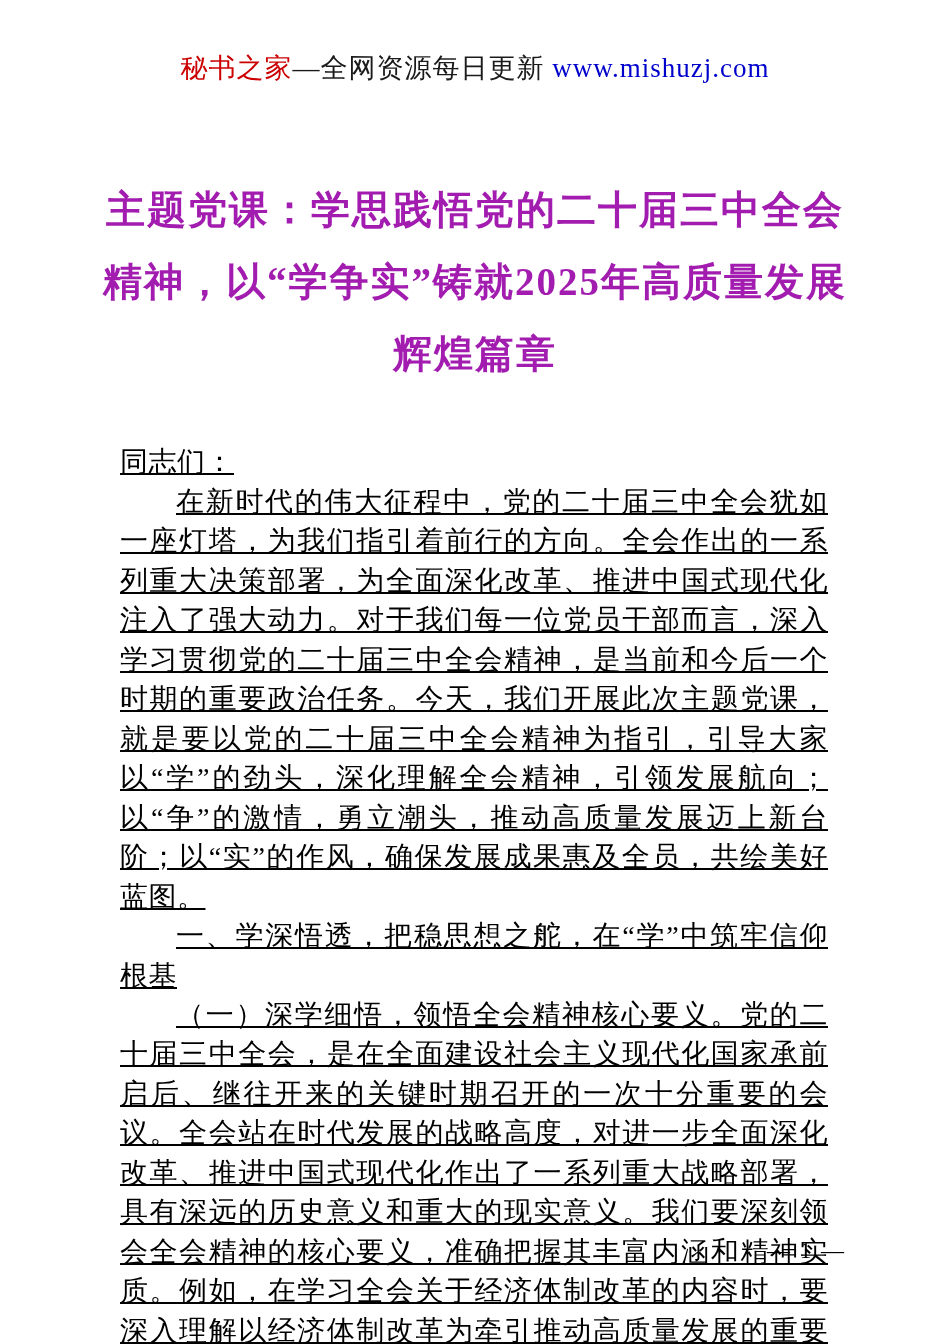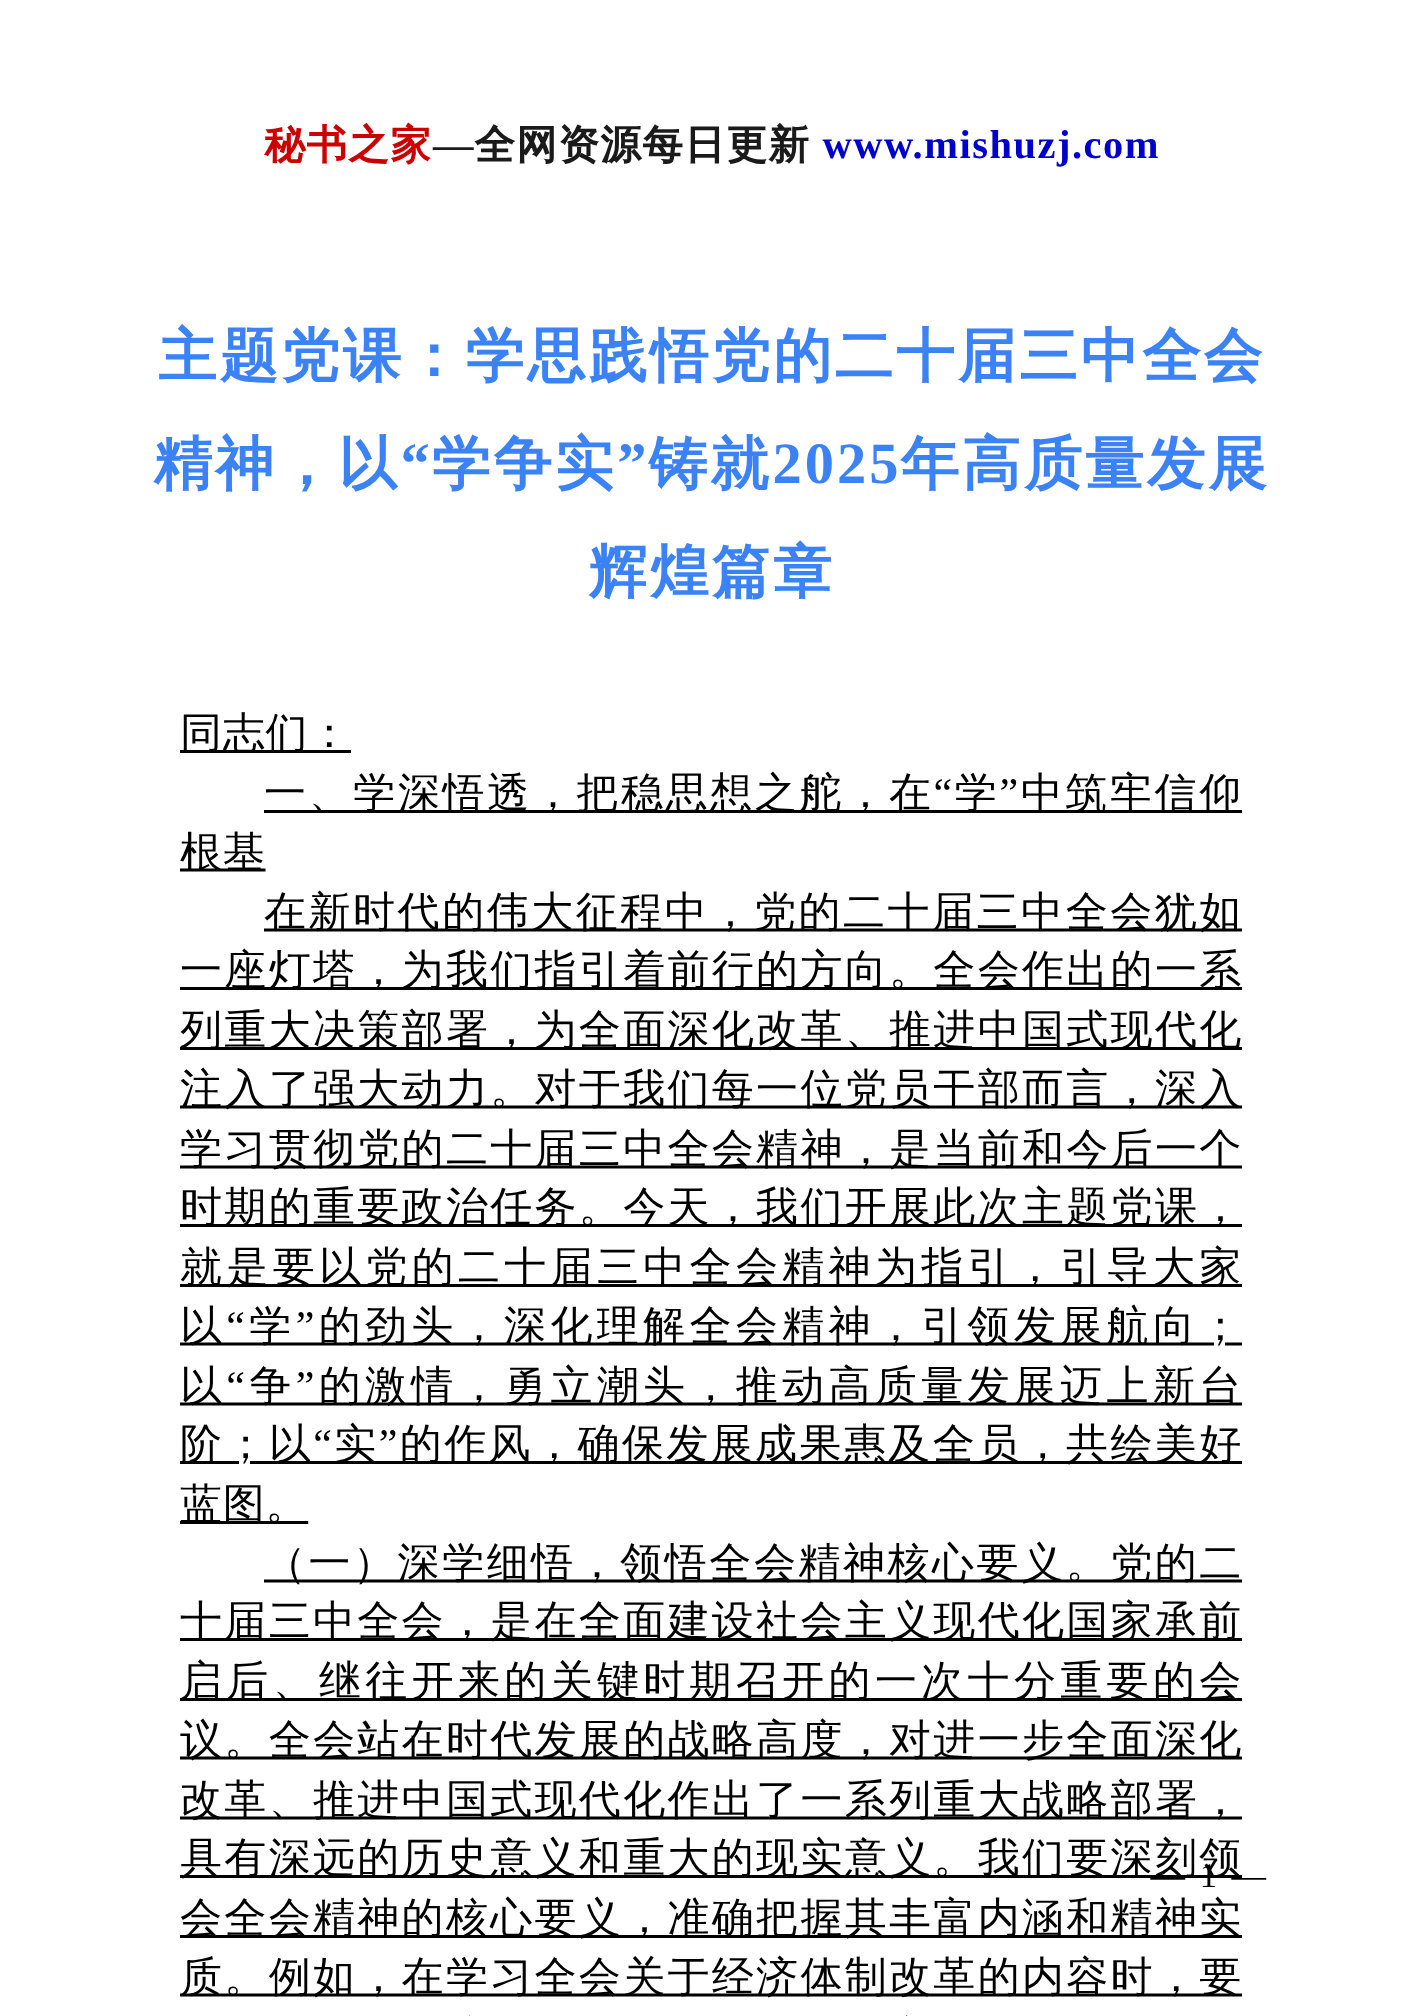--- a/index.html
+++ b/index.html
@@ -11,38 +11,38 @@
     position: relative;
     width: 950px;
     height: 1344px;
     margin: 0 auto;
     background: #ffffff;
     overflow: hidden;
     font-family: "Liberation Serif", "DejaVu Serif", serif;
     color: #000000;
   }
   .doc-header {
-    padding-top: 78px;
+    padding-top: 50px;
     text-align: center;
     font-size: 27px;
-    font-weight: bold;
+    font-weight: normal;
     letter-spacing: 1px;
     white-space: nowrap;
   }
   .doc-header .brand   { color: #cc0000; }
   .doc-header .tagline { color: #1a1a1a; }
   .doc-header .url     { color: #0000cc; cursor: pointer; }
   .doc-title {
     margin: 88px 90px 0 90px;
     text-align: center;
     font-size: 39px;
     font-weight: bold;
     line-height: 1.85;
     letter-spacing: 2px;
-    color: #3b82f6;
+    color: #a21caf;
   }
   .doc-body {
     margin: 52px 122px 0 120px;
     font-size: 28px;
     line-height: 1.41;
     text-align: justify;
     letter-spacing: 0.5px;
   }
   .doc-body p {
     margin: 0;
@@ -67,20 +67,20 @@
 <div class="page">
 
   <div class="doc-header">
     <span class="brand">秘书之家</span><span class="tagline">—全网资源每日更新 </span><span class="url">www.mishuzj.com</span>
   </div>
 
   <h1 class="doc-title">主题党课：学思践悟党的二十届三中全会精神，以“学争实”铸就2025年高质量发展辉煌篇章</h1>
 
   <div class="doc-body">
     <p>同志们：</p>
+    <p class="indent">在新时代的伟大征程中，党的二十届三中全会犹如一座灯塔，为我们指引着前行的方向。全会作出的一系列重大决策部署，为全面深化改革、推进中国式现代化注入了强大动力。对于我们每一位党员干部而言，深入学习贯彻党的二十届三中全会精神，是当前和今后一个时期的重要政治任务。今天，我们开展此次主题党课，就是要以党的二十届三中全会精神为指引，引导大家以“学”的劲头，深化理解全会精神，引领发展航向；以“争”的激情，勇立潮头，推动高质量发展迈上新台阶；以“实”的作风，确保发展成果惠及全员，共绘美好蓝图。</p>
     <p class="indent">一、学深悟透，把稳思想之舵，在“学”中筑牢信仰根基</p>
-    <p class="indent">在新时代的伟大征程中，党的二十届三中全会犹如一座灯塔，为我们指引着前行的方向。全会作出的一系列重大决策部署，为全面深化改革、推进中国式现代化注入了强大动力。对于我们每一位党员干部而言，深入学习贯彻党的二十届三中全会精神，是当前和今后一个时期的重要政治任务。今天，我们开展此次主题党课，就是要以党的二十届三中全会精神为指引，引导大家以“学”的劲头，深化理解全会精神，引领发展航向；以“争”的激情，勇立潮头，推动高质量发展迈上新台阶；以“实”的作风，确保发展成果惠及全员，共绘美好蓝图。</p>
     <p class="indent">（一）深学细悟，领悟全会精神核心要义。党的二十届三中全会，是在全面建设社会主义现代化国家承前启后、继往开来的关键时期召开的一次十分重要的会议。全会站在时代发展的战略高度，对进一步全面深化改革、推进中国式现代化作出了一系列重大战略部署，具有深远的历史意义和重大的现实意义。我们要深刻领会全会精神的核心要义，准确把握其丰富内涵和精神实质。例如，在学习全会关于经济体制改革的内容时，要深入理解以经济体制改革为牵引推动高质量发展的重要意义。山东省在2024年，深入学习贯彻党的二十届三中全会精神，大力实施工业经济“头号工程”，深入推进“三个十大”行动，着力塑造“十个新优势”，全省经济运行稳健向好、进中提质，</p>
   </div>
 
   <div class="page-footer">— 1 —</div>
 
 </div>
 
 </body></html>

